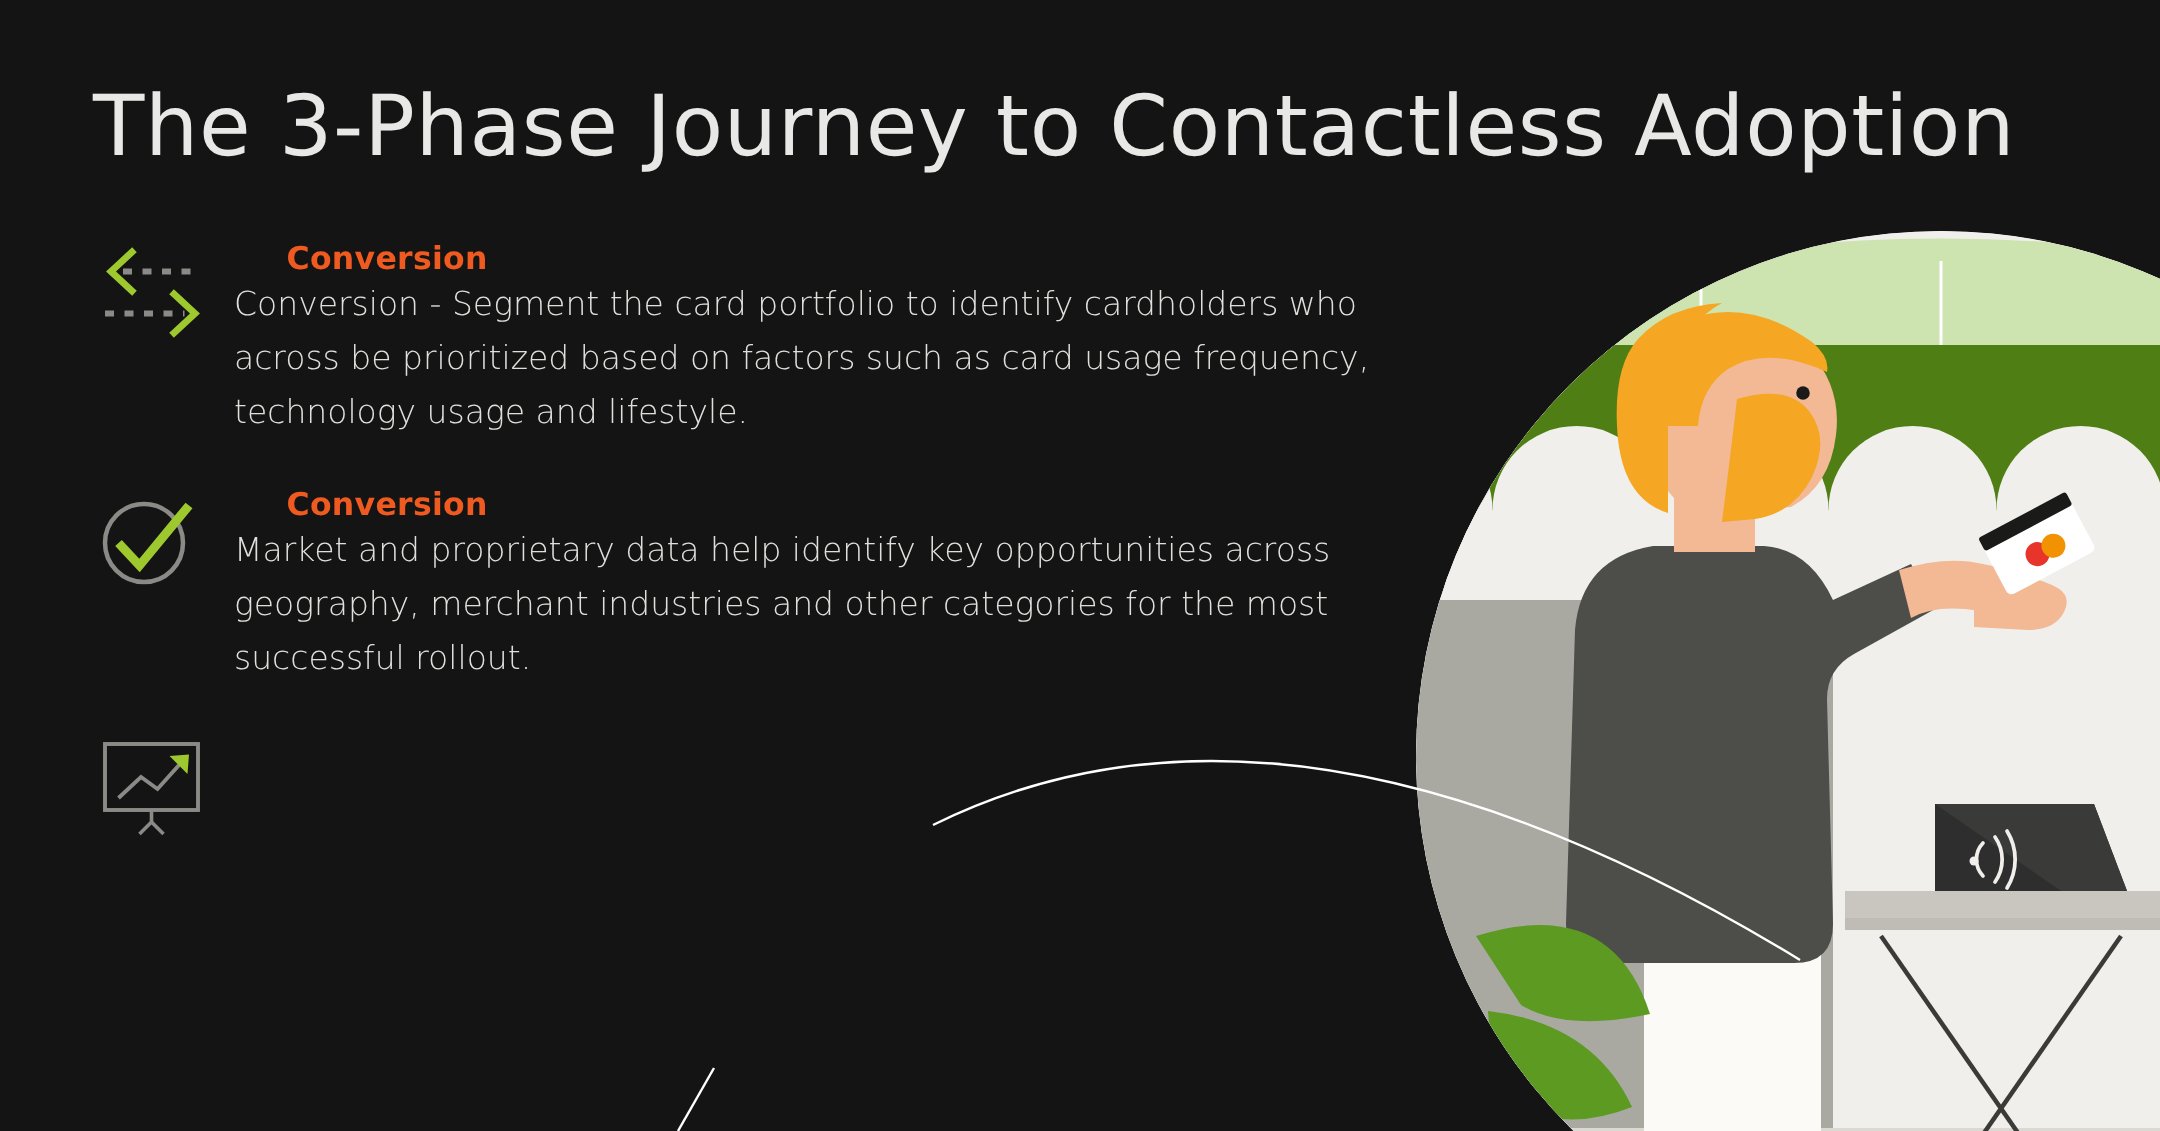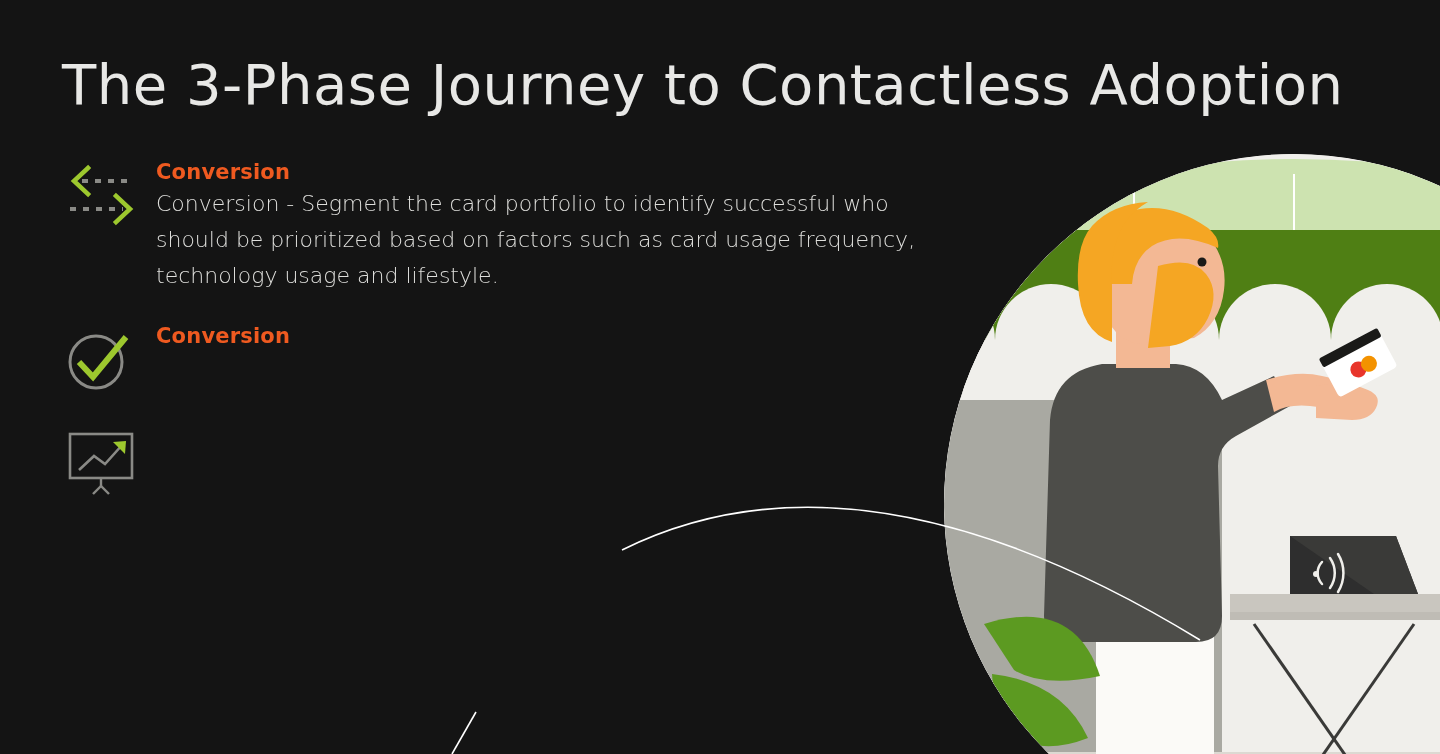--- a/index.html
+++ b/index.html
@@ -50,20 +50,21 @@
     padding-left:8px;
   }
   .phase-body { flex:1 1 auto; padding-left:2px; }
   .phase-title {
     font-size:21px;
     font-weight:700;
     color:#EF5A20;
     letter-spacing:0.2px;
     margin-bottom:2px;
     font-family:"DejaVu Sans", sans-serif;
+    margin-left:35px;
   }
   .phase-desc {
     font-size:22px;
     line-height:36px;
     color:#DFDFDC;
     font-weight:300;
     max-width:790px;
     font-family:"DejaVu Sans", sans-serif;
   }
 
@@ -205,33 +206,34 @@
       <div class="phase-icon">
         <svg width="72" height="62" viewBox="0 0 72 62">
           <polyline points="22,4 8,17 22,30" fill="none" stroke="#9DC82E" stroke-width="4.5" stroke-linecap="square" stroke-linejoin="miter"></polyline>
           <line x1="16" y1="17" x2="68" y2="17" stroke="#8A8A86" stroke-width="4" stroke-dasharray="6 7" stroke-linecap="butt"></line>
           <polyline points="50,32 64,45 50,58" fill="none" stroke="#9DC82E" stroke-width="4.5" stroke-linecap="square" stroke-linejoin="miter"></polyline>
           <line x1="4" y1="45" x2="57" y2="45" stroke="#8A8A86" stroke-width="4" stroke-dasharray="6 7" stroke-linecap="butt"></line>
         </svg>
       </div>
       <div class="phase-body">
         <div class="phase-title">Conversion</div>
-        <div class="phase-desc">Conversion - Segment the card portfolio to identify successful who should be prioritized based on factors such as card usage frequency, technology usage and lifestyle.</div>
+        <div class="phase-desc">Conversion - Segment the card portfolio to identify cardholders who across be prioritized based on factors such as card usage frequency, technology usage and lifestyle.</div>
       </div>
     </div>
 
     <div class="phase-item">
       <div class="phase-icon">
         <svg width="66" height="64" viewBox="0 0 66 64">
           <circle cx="30" cy="34" r="26" fill="none" stroke="#8A8A86" stroke-width="3"></circle>
           <polyline points="13,34 27,49 60,9" fill="none" stroke="#9DC82E" stroke-width="6" stroke-linecap="butt" stroke-linejoin="miter"></polyline>
         </svg>
       </div>
       <div class="phase-body">
         <div class="phase-title">Conversion</div>
+        <div class="phase-desc">Market and proprietary data help identify key opportunities across geography, merchant industries and other categories for the most successful rollout.</div>
       </div>
     </div>
 
     <div class="phase-item">
       <div class="phase-icon">
         <svg width="72" height="66" viewBox="0 0 72 66">
           <rect x="4" y="4" width="62" height="44" fill="none" stroke="#8A8A86" stroke-width="2.6"></rect>
           <polyline points="13,40 28,26 39,34 57,14" fill="none" stroke="#8A8A86" stroke-width="2.6" stroke-linecap="butt" stroke-linejoin="miter"></polyline>
           <polygon points="47,12 60,11 59,24" fill="#9DC82E"></polygon>
           <line x1="35" y1="48" x2="35" y2="56" stroke="#8A8A86" stroke-width="2.4"></line>

